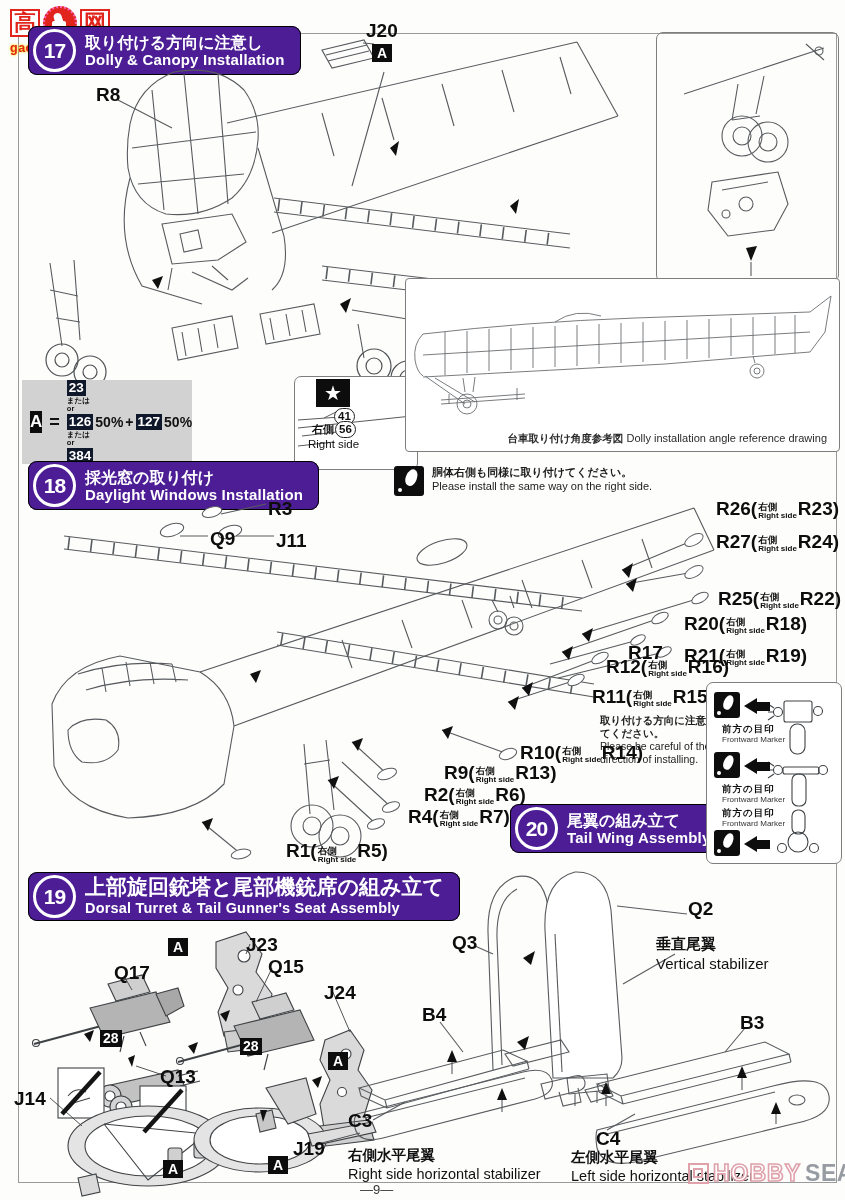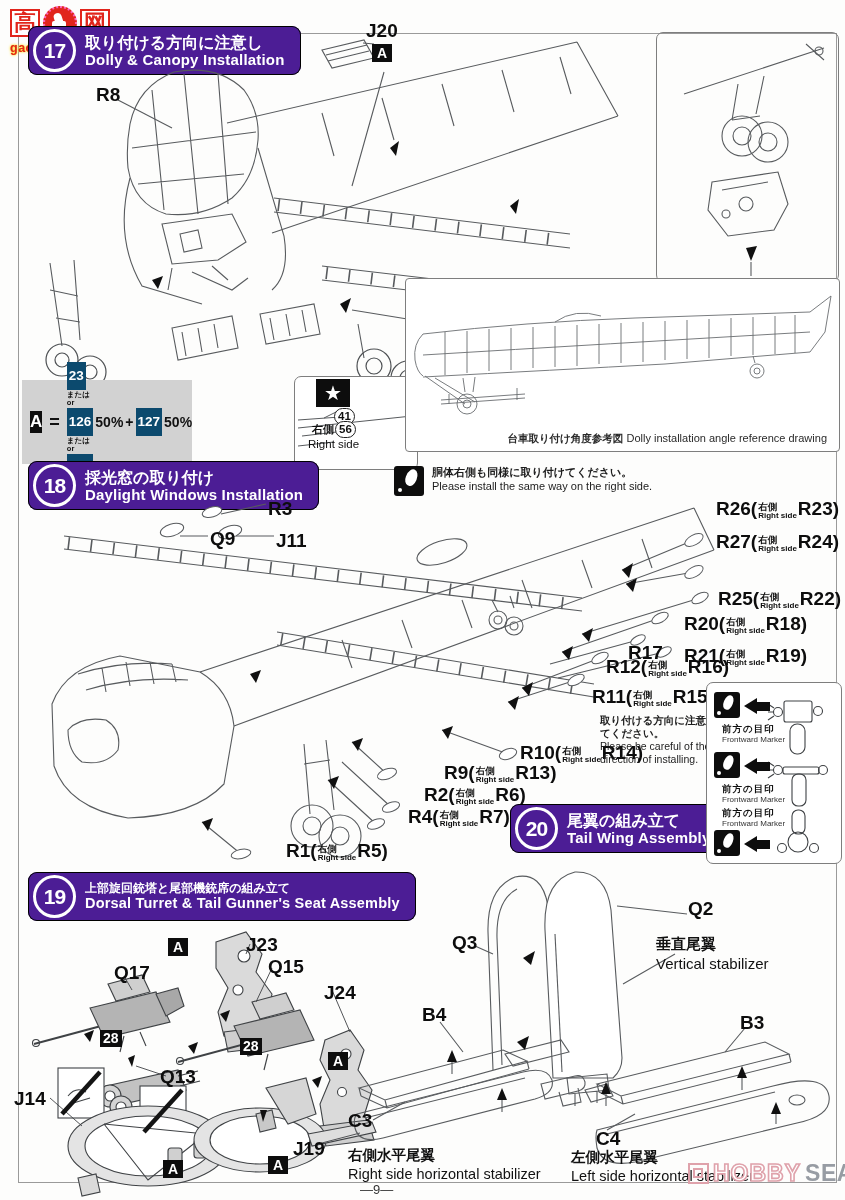--- a/index.html
+++ b/index.html
@@ -27,21 +27,21 @@
   .abtag{position:absolute;background:#0d0d0d;color:#fff;font-weight:bold;font-size:14px;width:20px;height:18px;
          text-align:center;line-height:18px;}
 
   
   .abox{position:absolute;left:22px;top:380px;width:158px;height:80px;background:#d2d2d2;display:flex;align-items:center;
         gap:7px;padding:2px 4px 2px 8px;}
   .ab-a{background:#0d0d0d;color:#fff;font-weight:bold;font-size:17px;width:26px;height:22px;text-align:center;line-height:22px;}
   .ab-eq{font-weight:bold;font-size:18px;}
   .ab-col{display:flex;flex-direction:column;align-items:flex-start;line-height:1;gap:1px;}
   .ab-row{display:flex;align-items:center;gap:2px;font-weight:bold;font-size:14px;justify-content:space-between;}
-  .bb{background:#0c4a6e;color:#fff;font-weight:bold;font-size:13.5px;line-height:16px;padding:6px 2px;}
+  .bb{background:#0f172a;color:#fff;font-weight:bold;font-size:13.5px;line-height:16px;padding:0 2px;}
   .orst{font-size:7.5px;font-weight:bold;line-height:1.05;}
 
   .inset{position:absolute;border:1.6px solid #7e7e7e;border-radius:7px;}
   .starbox{position:absolute;background:#0d0d0d;color:#fff;display:flex;align-items:center;justify-content:center;
            width:34px;height:28px;font-size:20px;}
   .cnum{display:inline-block;border:1.5px solid #222;border-radius:10px;font-weight:bold;font-size:11.5px;
         line-height:15px;padding:0 3px;background:#fff;}
   .smalljp{font-weight:bold;font-size:11px;}
 
   
@@ -412,21 +412,21 @@
   <div class="pair" style="left:408px;top:806px;">
       <span>R4</span>
       <span>(</span>
       <span class="rs">
         <span class="rs-jp">右側</span>
         <span class="rs-en">Right side</span>
       </span>
       <span>R7</span>
       <span>)</span>
     </div>
-  <div class="pair" style="left:286px;top:840px;">
+  <div class="pair" style="left:286px;top:840px;align-items:center;">
       <span>R1</span>
       <span>(</span>
       <span class="rs">
         <span class="rs-jp">右側</span>
         <span class="rs-en">Right side</span>
       </span>
       <span>R5</span>
       <span>)</span>
     </div>
 
@@ -495,21 +495,21 @@
       <span class="dot"></span>
     </div>
   <div class="larr" style="left:744px;top:836px;">
       <span class="tri"></span>
       <span class="bar"></span>
     </div>
 
   <div class="hdr" style="left:28px;top:872px;">
     <span class="circ">19</span>
     <span>
-        <span class="jp" style="font-size:12px;">上部旋回銃塔と尾部機銃席の組み立て</span>
+        <span class="jp" style="font-size:21px;font-family:Liberation Mono, monospace;">上部旋回銃塔と尾部機銃席の組み立て</span>
           <span class="en" style="font-size:14.5px;">Dorsal Turret &amp; Tail Gunner's Seat Assembly</span>
       </span>
   </div>
 
   <svg style="left:20px;top:928px;" width="370" height="272" viewBox="0 0 370 272">
     <g stroke="#3f4245" stroke-width="1.1">
 
       <path d="M14 116 L96 94" fill="none" stroke-width="2"></path>
       <circle cx="16" cy="115" r="3.5" fill="none"></circle>
       <polygon points="70,80 136,64 150,94 84,110" fill="#b4b4b4"></polygon>

